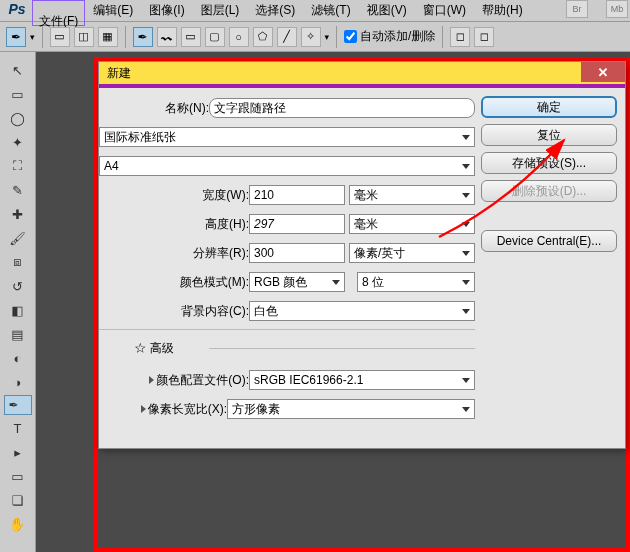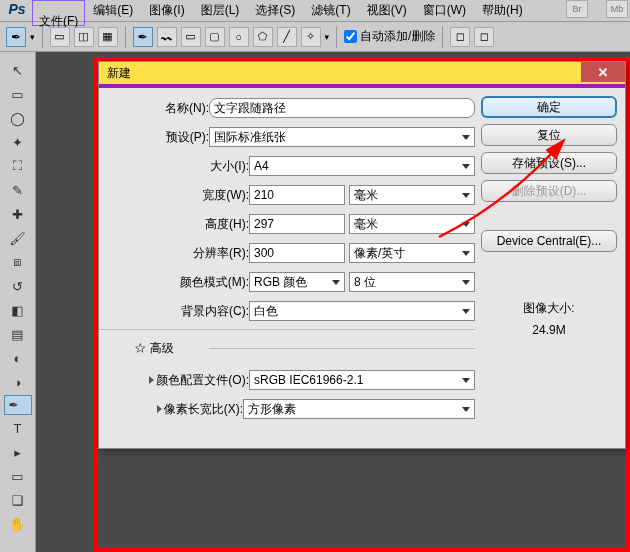--- a/index.html
+++ b/index.html
@@ -120,64 +120,62 @@
         <span>新建</span>
         <div class="closebtn">✕</div>
       </div>
       <div class="dlg-body">
         <div class="form">
           <div class="row">
             <div class="lbl">名称(N):</div>
             <input type="text" style="flex: 1 1 0%; border-radius: 8px;" value="文字跟随路径">
           </div>
           <div class="row">
-            <div class="lbl">预设(P):</div>
             <div class="sel" style="flex:1">
                 <span>国际标准纸张</span>
                 <span class="arr"></span>
               </div>
           </div>
           <div class="row">
-            <div class="lbl" style="width:150px">大小(I):</div>
             <div class="sel" style="flex:1">
                 <span>A4</span>
                 <span class="arr"></span>
               </div>
           </div>
           <div class="row">
             <div class="lbl" style="width:150px">宽度(W):</div>
             <input type="text" style="width: 96px;" value="210">
             <div class="sel" style="flex:1;margin-left:4px">
                 <span>毫米</span>
                 <span class="arr"></span>
               </div>
           </div>
           <div class="row">
             <div class="lbl" style="width:150px">高度(H):</div>
-            <input type="text" style="width: 96px;" value="297">
+            <input type="text" style="width: 96px; font-style: italic;" value="297">
             <div class="sel" style="flex:1;margin-left:4px">
                 <span>毫米</span>
                 <span class="arr"></span>
               </div>
           </div>
           <div class="row">
             <div class="lbl" style="width:150px">分辨率(R):</div>
             <input type="text" style="width: 96px;" value="300">
             <div class="sel" style="flex:1;margin-left:4px">
                 <span>像素/英寸</span>
                 <span class="arr"></span>
               </div>
           </div>
           <div class="row">
             <div class="lbl" style="width:150px">颜色模式(M):</div>
             <div class="sel" style="width:96px">
                 <span>RGB 颜色</span>
                 <span class="arr"></span>
               </div>
-            <div class="sel" style="flex:1;margin-left:4px">
+            <div class="sel" style="flex:1;margin-left:12px">
                 <span>8 位</span>
                 <span class="arr"></span>
               </div>
           </div>
           <div class="row">
             <div class="lbl" style="width:150px">背景内容(C):</div>
             <div class="sel" style="flex:1">
                 <span>白色</span>
                 <span class="arr"></span>
               </div>
@@ -188,38 +186,34 @@
             <div style="flex:1;height:1px;background:#bbb"></div>
           </div>
           <div class="row" style="margin-top:8px">
             <div class="lbl" style="width:150px"><span class="tri"></span><span>颜色配置文件(O):</span></div>
             <div class="sel" style="flex:1">
                 <span>sRGB IEC61966-2.1</span>
                 <span class="arr"></span>
               </div>
           </div>
           <div class="row">
-            <div class="lbl" style="width:144px"><span class="tri"></span><span>像素长宽比(X):</span></div>
+            <div class="lbl" style="width:128px"><span class="tri"></span><span>像素长宽比(X):</span></div>
             <div class="sel" style="flex:1">
                 <span>方形像素</span>
                 <span class="arr"></span>
               </div>
           </div>
         </div>
         <div class="side">
           <div class="btn primary">确定</div>
           <div class="btn">复位</div>
           <div class="btn">存储预设(S)...</div>
           <div class="btn dis">删除预设(D)...</div>
           <div style="height:16px"></div>
           <div class="btn">Device Central(E)...</div>
-          <div class="info">
-            <div>图像大小:</div>
-            <div>24.9M</div>
-          </div>
         </div>
       </div>
 
       <svg class="arrow" viewBox="0 0 150 110">
         <defs>
             <marker id="ah" markerWidth="10" markerHeight="10" refX="8" refY="3" orient="auto">
               <path d="M0,0 L0,6 L9,3 z" fill="red"></path>
             </marker>
           </defs>
         <path d="M10,105 Q80,70 135,8" stroke="red" stroke-width="2.5" fill="none" marker-end="url(#ah)"></path>

